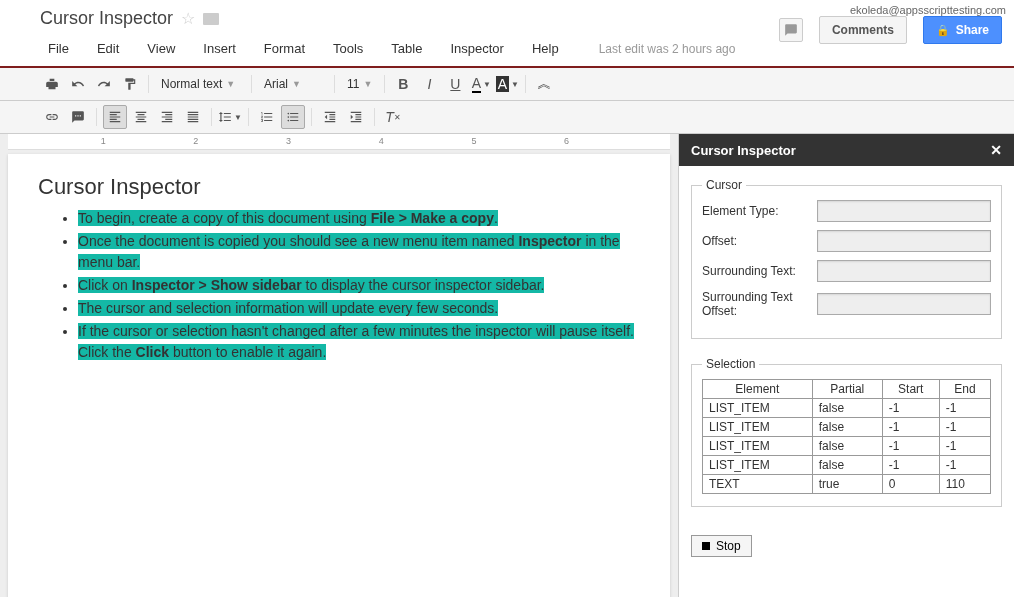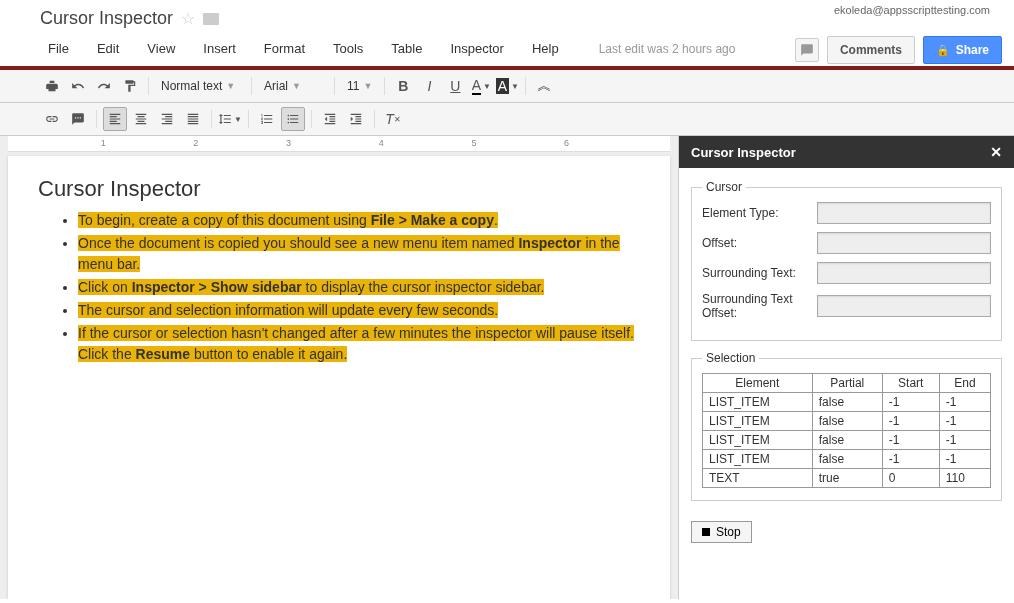--- a/index.html
+++ b/index.html
@@ -1,57 +1,57 @@
 <!DOCTYPE html>
 <html><head>
 <meta charset="utf-8">
 <style>
 * { box-sizing: border-box; margin: 0; padding: 0; }
 body { font-family: Arial, sans-serif; font-size: 13px; color: #333; background: #fff; width: 1014px; height: 603px; overflow: hidden; position: relative; }
 
 .header { padding: 8px 12px 0 40px; position: relative; }
-.user-email { position: absolute; right: 24px; top: 4px; font-size: 11px; color: #666; }
+.user-email { position: absolute; right: 8px; top: 4px; font-size: 11px; color: #666; }
 .title-row { display: flex; align-items: center; gap: 8px; margin-bottom: 4px; }
 .doc-title { font-size: 18px; color: #444; font-weight: normal; }
 .star-icon { color: #ccc; font-size: 16px; }
 .folder-icon { width: 16px; height: 12px; background: #ccc; border-radius: 1px; }
-.header-buttons { position: absolute; right: 12px; top: 36px; display: flex; gap: 8px; align-items: center; }
+.header-buttons { position: absolute; right: 12px; top: 16px; display: flex; gap: 16px; align-items: center; }
 .comment-btn { width: 24px; height: 24px; background: #f5f5f5; border: 1px solid #ccc; border-radius: 2px; display: flex; align-items: center; justify-content: center; color: #888; font-size: 14px; cursor: pointer; }
 .comments-btn { padding: 6px 12px; background: #f5f5f5; border: 1px solid #ccc; border-radius: 2px; font-size: 12px; font-weight: bold; color: #555; cursor: pointer; }
 .share-btn { padding: 6px 12px; background: #4d90fe; border: 1px solid #3079ed; border-radius: 2px; color: #fff; font-size: 12px; font-weight: bold; cursor: pointer; display: flex; align-items: center; gap: 6px; }
 .share-btn .lock { font-size: 11px; }
 
 .menubar { display: flex; gap: 12px; padding: 4px 0 6px 0; align-items: center; }
 .menubar .menu-item { padding: 4px 8px; font-size: 13px; color: #333; cursor: pointer; }
 .last-edit { margin-left: 20px; color: #999; font-size: 12px; }
 
-.toolbar { background: #f5f5f5; border-top: 4px solid #7f1d1d; border-bottom: 1px solid #ccc; padding: 4px 8px 4px 40px; display: flex; align-items: center; gap: 2px; flex-wrap: wrap; box-shadow: 0 1px 2px rgba(0,0,0,0.08); }
+.toolbar { background: #f5f5f5; border-top: 2px solid #7f1d1d; border-bottom: 1px solid #ccc; padding: 4px 8px 4px 40px; display: flex; align-items: center; gap: 2px; flex-wrap: wrap; box-shadow: 0 1px 2px rgba(0,0,0,0.08); }
 .tb-btn { width: 24px; height: 24px; display: flex; align-items: center; justify-content: center; color: #555; cursor: pointer; border-radius: 2px; font-size: 14px; }
 .tb-sep { width: 1px; height: 18px; background: #ddd; margin: 0 4px; }
 .tb-select { padding: 2px 6px; font-size: 12px; color: #333; display: flex; align-items: center; gap: 4px; cursor: pointer; min-width: 60px; }
 .tb-select .arrow { color: #999; font-size: 9px; }
 .toolbar-row2 { background: #f5f5f5; border-bottom: 1px solid #ccc; padding: 4px 8px 4px 40px; display: flex; align-items: center; gap: 2px; }
 
 .main-area { display: flex; height: calc(603px - 140px); }
 .doc-col { flex: 1; background: #eee; overflow: auto; position: relative; }
 .ruler { height: 16px; background: #fff; border-bottom: 1px solid #ddd; position: relative; font-size: 9px; color: #888; margin: 0 8px; }
 .ruler-tick { position: absolute; top: 2px; }
 .page { background: #fff; margin: 4px 8px 8px 8px; padding: 20px 30px; min-height: 500px; box-shadow: 0 1px 3px rgba(0,0,0,0.15); }
 .doc-h1 { font-size: 22px; font-weight: normal; color: #333; margin-bottom: 8px; }
 .doc-p { font-size: 14px; line-height: 1.4; margin-bottom: 16px; }
 .doc-list { list-style: disc; padding-left: 40px; font-size: 14px; line-height: 1.5; }
 .doc-list li { margin-bottom: 2px; }
-.sel { background: #eab308; }
+.sel { background: #14b8a6; }
 b { font-weight: bold; }
 
 .sidebar { width: 336px; background: #fff; border-left: 1px solid #ccc; display: flex; flex-direction: column; }
 .sb-header { background: #333; color: #fff; padding: 8px 12px; display: flex; justify-content: space-between; align-items: center; font-size: 13px; font-weight: bold; }
 .sb-close { color: #fff; cursor: pointer; font-size: 14px; }
 .sb-body { padding: 12px; overflow: auto; flex: 1; }
-fieldset { border: 1px solid #ccc; padding: 8px 10px 12px 10px; margin-bottom: 10px; }
+fieldset { border: 1px solid #ccc; padding: 8px 10px 12px 10px; margin-bottom: 18px; }
 legend { font-size: 12px; padding: 0 4px; }
 .field-row { display: flex; align-items: center; margin-bottom: 8px; gap: 5px; }
 .field-row label { width: 110px; font-size: 12px; }
 .field-row input { flex: 1; padding: 3px 4px; border: 1px solid #aaa; background: #eee; font-size: 12px; box-shadow: inset 0 1px 2px rgba(0,0,0,0.1); }
 .sel-table { width: 100%; border-collapse: collapse; font-size: 12px; }
 .sel-table th, .sel-table td { border: 1px solid #999; padding: 2px 6px; text-align: left; }
 .sel-table th { text-align: center; font-weight: normal; }
 .sb-note { font-size: 12px; margin-bottom: 2px; }
 .stop-btn { margin-top: 10px; padding: 3px 10px; background: #f5f5f5; border: 1px solid #999; font-size: 12px; cursor: pointer; display: inline-flex; align-items: center; gap: 6px; }
 .stop-sq { width: 8px; height: 8px; background: #000; display: inline-block; }
@@ -231,21 +231,21 @@
       <span class="ruler-tick" style="left:70%;">5</span>
       <span class="ruler-tick" style="left:84%;">6</span>
     </div>
     <div class="page">
       <h1 class="doc-h1">Cursor Inspector</h1>
       <ul class="doc-list">
         <li><span class="sel"><span>To begin, create a copy of this document using </span><b>File &gt; Make a copy</b><span>.</span></span></li>
         <li><span class="sel"><span>Once the document is copied you should see a new menu item named </span><b>Inspector</b><span> in the menu bar.</span></span></li>
         <li><span class="sel"><span>Click on </span><b>Inspector &gt; Show sidebar</b><span> to display the cursor inspector sidebar.</span></span></li>
         <li><span class="sel">The cursor and selection information will update every few seconds.</span></li>
-        <li><span class="sel"><span>If the cursor or selection hasn't changed after a few minutes the inspector will pause itself. Click the </span><b>Resume</b><span> button to enable it again.</span></span></li>
+        <li><span class="sel"><span>If the cursor or selection hasn't changed after a few minutes the inspector will pause itself. Click the </span><b>Click</b><span> button to enable it again.</span></span></li>
       </ul>
     </div>
   </div>
 
   <div class="sidebar">
     <div class="sb-header">
       <span>Cursor Inspector</span>
       <span class="sb-close">✕</span>
     </div>
     <div class="sb-body">

